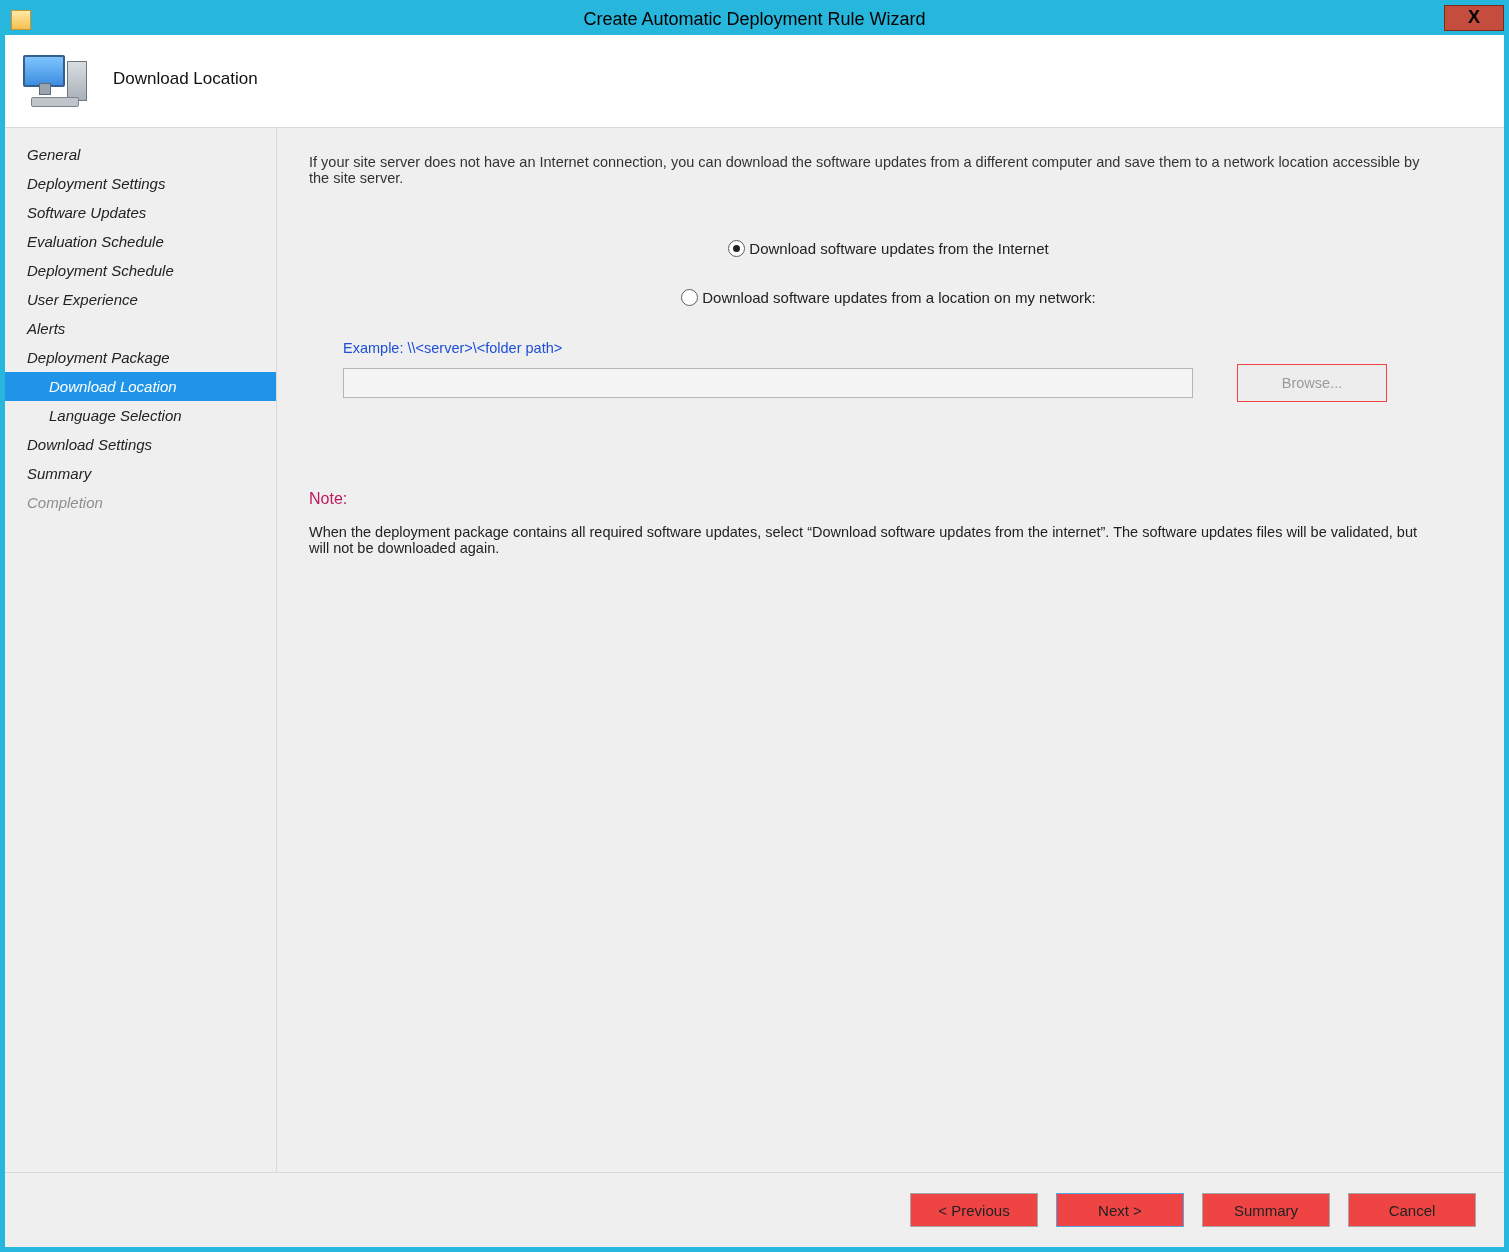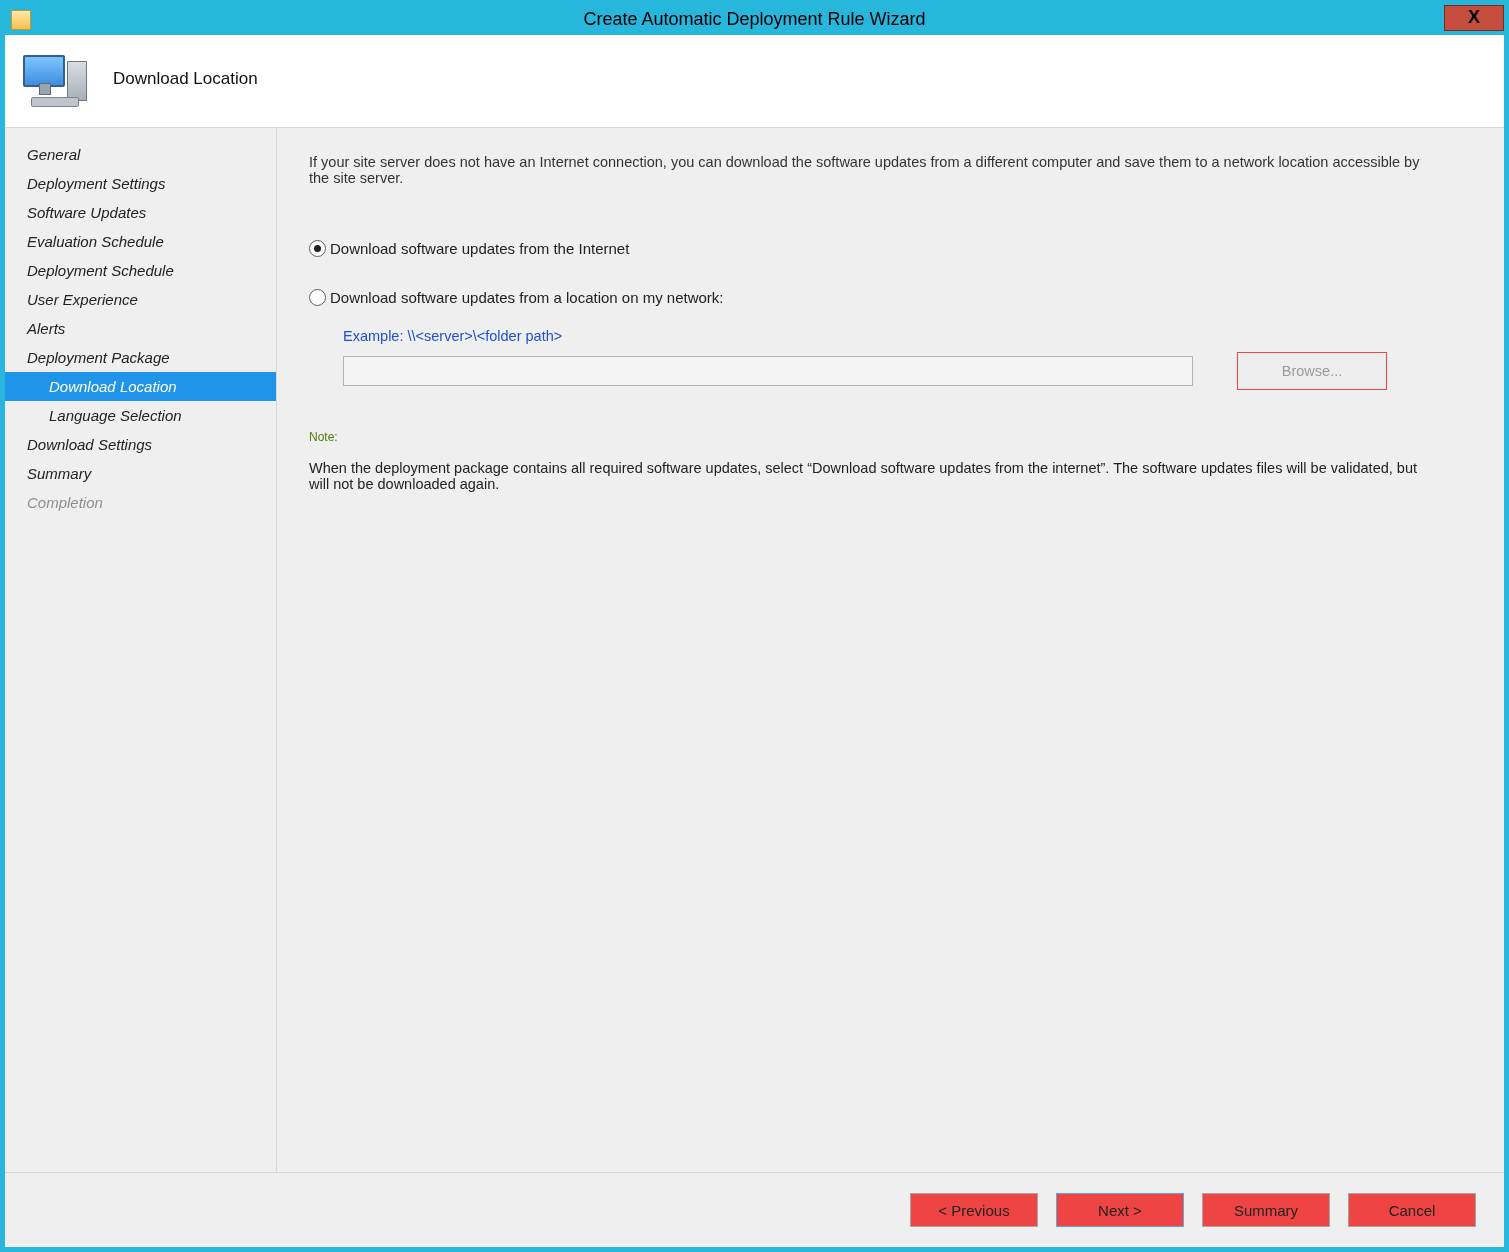--- a/index.html
+++ b/index.html
@@ -141,20 +141,21 @@
     font-size:14.5px;
     margin-bottom:54px;
     max-width:1130px;
   }
   .radio-row {
     display:flex;
     align-items:center;
     gap:4px;
     margin-bottom:32px;
     font-size:15px;
+    justify-content:center;
   }
   .radio {
     width:17px;height:17px;border:1.5px solid #5f5f5f;border-radius:50%;
     display:flex;align-items:center;justify-content:center;
     background:#fff;
   }
   .radio.checked::after{
     content:"";width:7px;height:7px;border-radius:50%;background:#222;
   }
   .example-label{
@@ -167,21 +168,21 @@
   }
   .path-input{
     width:850px;height:30px;border:1px solid #b5b5b5;background:#fafafa;
     padding:0 6px;font-size:14px;color:#555;
   }
   .path-input:disabled{background:#f4f4f4;color:#999;}
   .browse-btn{
     width:150px;height:38px;border:1px solid #ef4444;background:#ededed;
     color:#9a9a9a;font-size:14.5px;
   }
-  .note-label{font-size:12px;color:#4d7c0f;margin-bottom:16px;}
+  .note-label{font-size:16px;color:#be185d;margin-bottom:16px;margin-top:48px;}
   .note-text{font-size:14.5px;color:#222;max-width:1130px;}
 
   
   .footer {
     border-top:1px solid #d8d8d8;
     background:#efefef;
     padding:20px 28px;
     display:flex;
     justify-content:flex-end;
     gap:18px;
@@ -237,21 +238,21 @@
 
     <div class="content">
 
       <div class="desc">If your site server does not have an Internet connection, you can download the software updates from a different computer and save them to a network location accessible by the site server.</div>
 
       <div class="radio-row">
         <span class="radio checked"></span>
         <span>Download software updates from the Internet</span>
       </div>
 
-      <div class="radio-row" style="margin-bottom:0">
+      <div class="radio-row" style="margin-bottom:12px">
         <span class="radio"></span>
         <span>Download software updates from a location on my network:</span>
       </div>
 
       <div class="example-label">Example: \\&lt;server&gt;\&lt;folder path&gt;</div>
 
       <div class="path-row">
         <input class="path-input" disabled="" value="" style="">
         <button class="browse-btn" disabled="">Browse...</button>
       </div>

